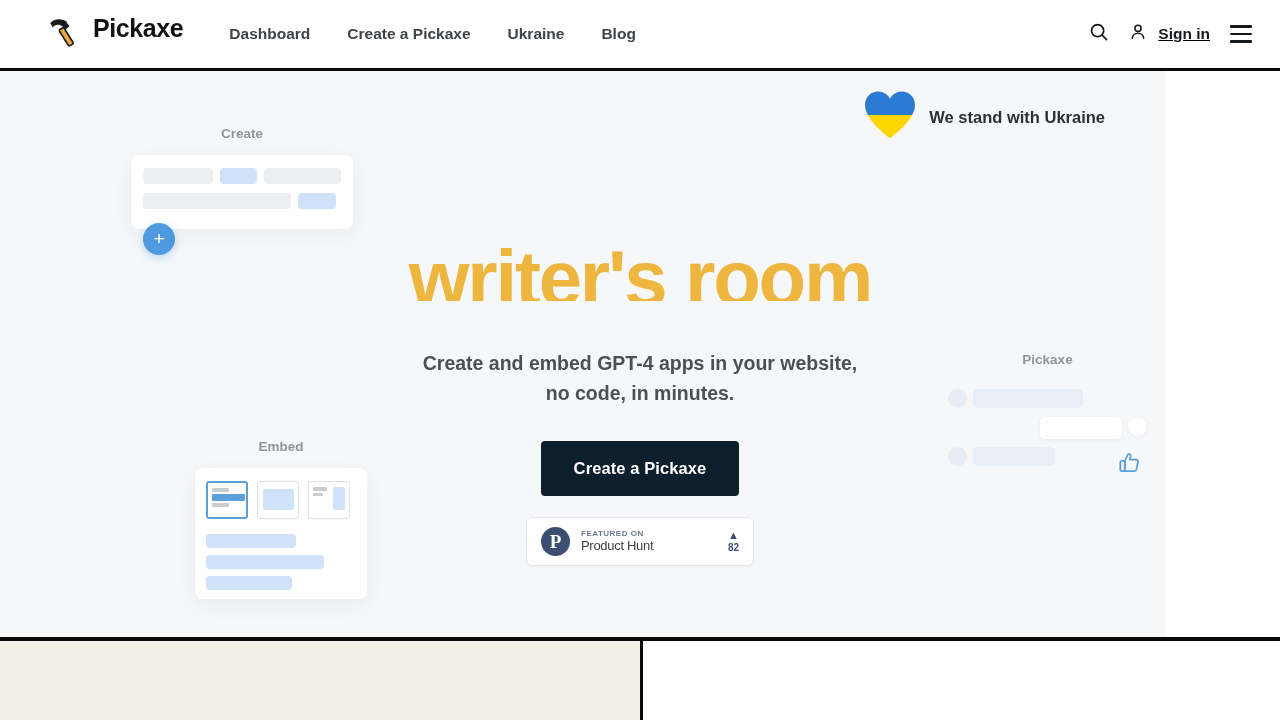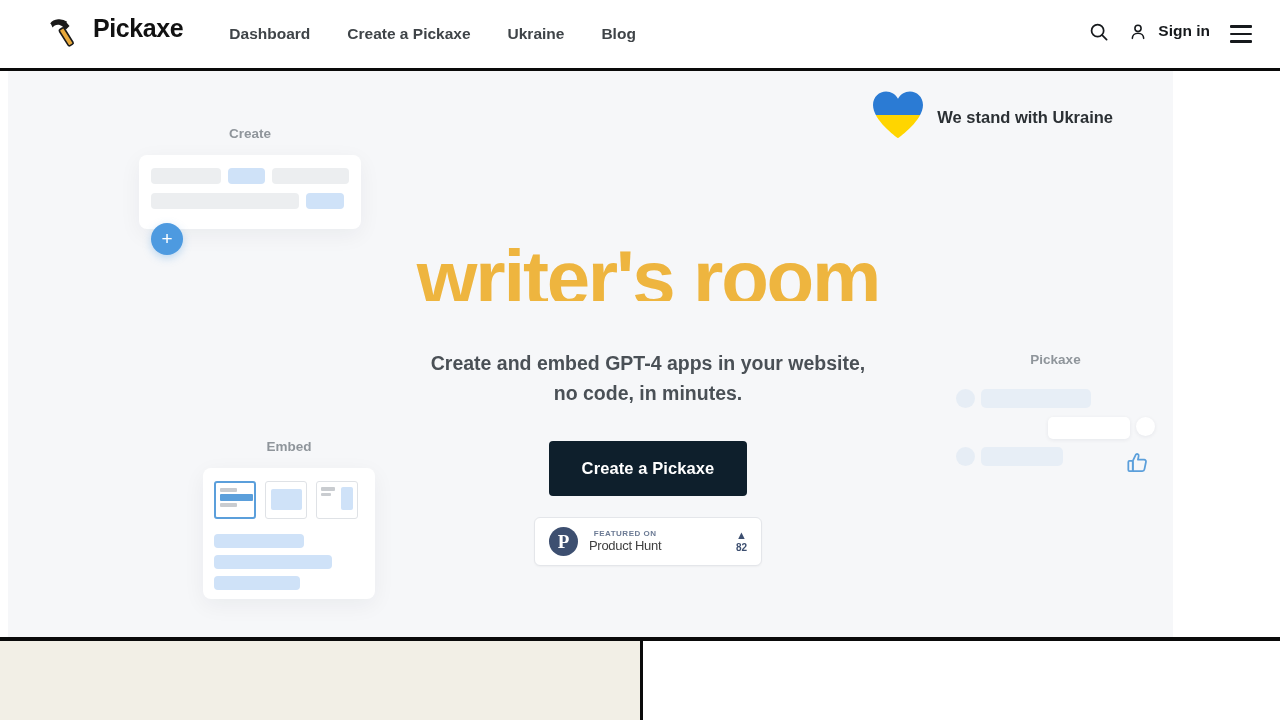--- a/index.html
+++ b/index.html
@@ -20,28 +20,28 @@
   .brand-name{ font-size:25px; font-weight:bold; color:#111111; letter-spacing:-0.4px; }
 
   .nav-links{ display:flex; align-items:center; gap:37px; margin-left:46px; }
   .nav-link{
     font-size:15.5px; font-weight:bold; color:#3f4448;
     text-decoration:none; cursor:pointer; white-space:nowrap;
   }
 
   .nav-right{ margin-left:auto; margin-right:26px; display:flex; align-items:center; gap:18px; }
   .icon-btn{ display:flex; align-items:center; justify-content:center; cursor:pointer; background:none; border:none; }
-  .signin{ display:flex; align-items:flex-start; gap:10px; cursor:pointer; }
+  .signin{ display:flex; align-items:center; gap:10px; cursor:pointer;text-decoration:underline; }
   .signin-label{ font-size:15.5px; font-weight:bold; color:#16191c; }
   .hamburger{ display:flex; flex-direction:column; gap:5px; cursor:pointer; padding:2px; }
   .hamburger span{ display:block; width:22px; height:2.4px; background:#16191c; border-radius:1px; }
 
   
   .hero{
-    position:absolute; top:71px; left:8px; width:1165px; height:566px;
+    position:absolute; top:71px; left:0; width:1165px; height:566px;
     background:#f6f7f9; overflow:hidden;
   }
 
   
   .ukraine{
     position:absolute; top:19px; right:60px;
     display:flex; align-items:center; gap:12px;
   }
   .ukraine-label{ font-size:16.5px; font-weight:bold; color:#2b3034; }
 
@@ -90,21 +90,21 @@
     background:#ffffff; border:1px solid #e4e6ea; border-radius:6px;
     padding:9px 14px; width:228px; cursor:pointer;
     box-shadow:0 1px 2px rgba(0,0,0,0.04);
   }
   .ph-logo{
     width:29px; height:29px; border-radius:50%; background:#3d4f70;
     color:#ffffff; font-size:19px; font-weight:bold;
     display:flex; align-items:center; justify-content:center; flex:0 0 29px;
     font-family:"Liberation Serif", serif;
   }
-  .ph-text{ text-align:center; line-height:1.05; }
+  .ph-text{ text-align:left; line-height:1.05; }
   .ph-sup{ font-size:8px; font-weight:bold; color:#6b7a94; letter-spacing:0.5px; }
   .ph-main{ font-size:13px; font-weight:normal; color:#404040; letter-spacing:-0.3px; }
   .ph-votes{ margin-left:auto; text-align:center; line-height:1.0; }
   .ph-arrow{ font-size:11px; color:#3d4f70; }
   .ph-count{ font-size:10px; font-weight:bold; color:#3d4f70; margin-top:2px; }
 
   
   .mock-label{
     font-size:13.5px; font-weight:bold; color:#8f959b; text-align:center;
   }

